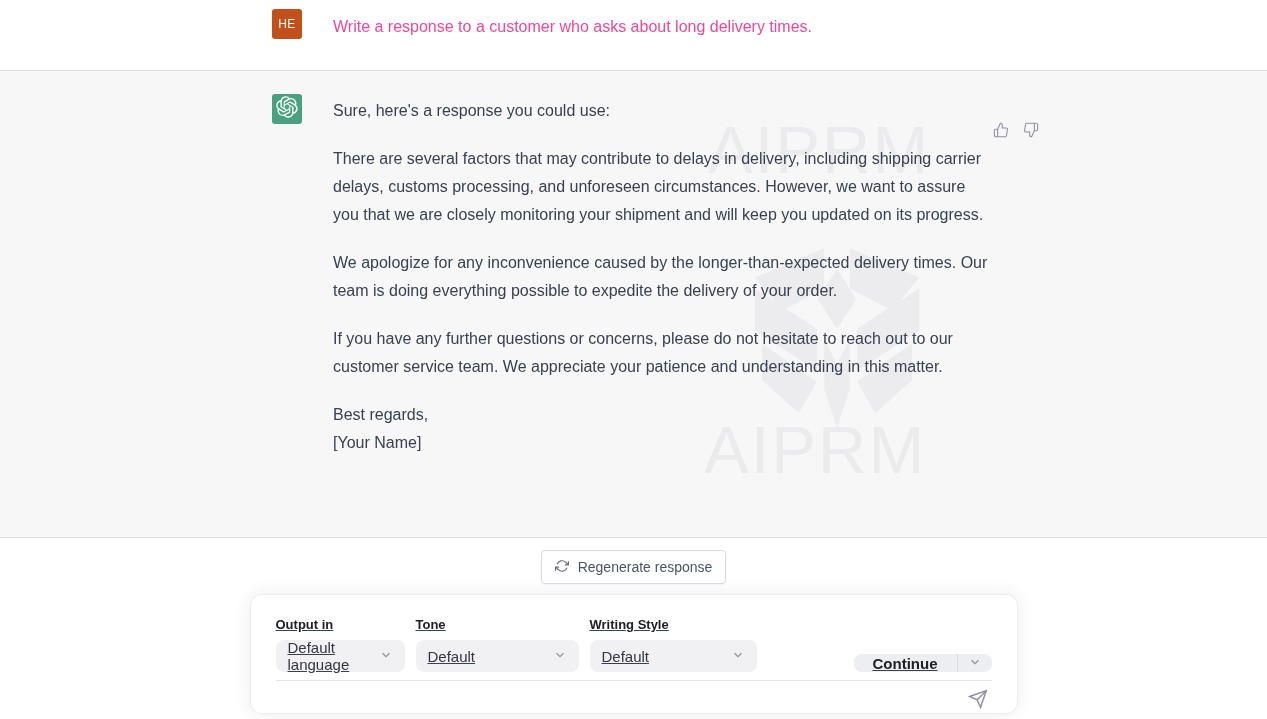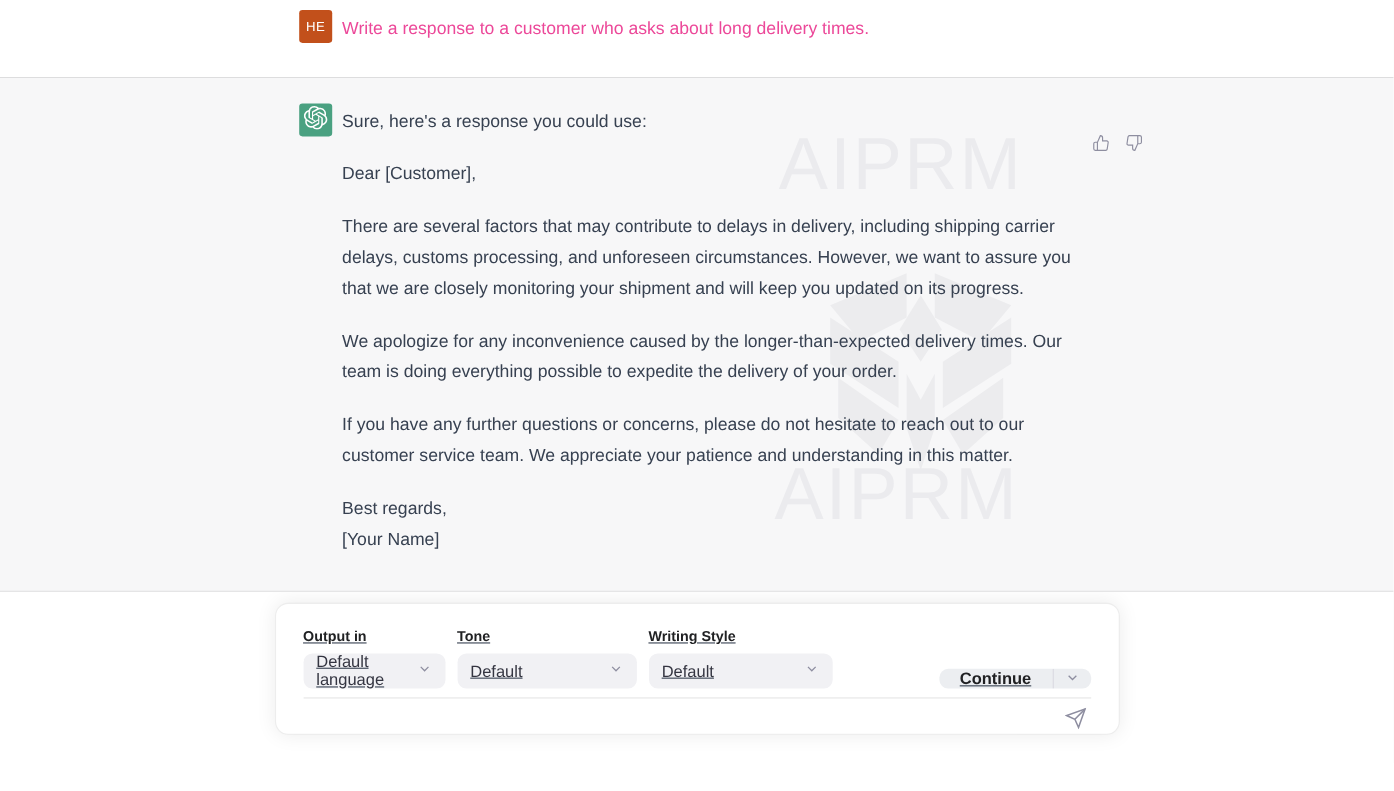--- a/index.html
+++ b/index.html
@@ -17,21 +17,21 @@
     width: 723px;
     margin: 0 auto;
     display: flex;
     align-items: flex-start;
     position: relative;
   }
   .avatar {
     width: 30px; height: 30px;
     border-radius: 3px;
     flex: 0 0 30px;
-    margin-right: 9px;
+    margin-right: 31px;
     display: flex; align-items: center; justify-content: center;
   }
   .avatar-user { background: #c2501b; color: #ffffff; font-size: 12px; letter-spacing: .5px; }
   .avatar-assistant { background: #4aa181; }
   .avatar-assistant svg { width: 22px; height: 22px; fill: #ffffff; }
 
   .user-row {
     height: 70px;
     padding-top: 9px;
     background: #ffffff;
@@ -222,21 +222,20 @@
       <div class="avatar avatar-assistant">
         <span>
           <svg viewBox="0 0 41 41" width="22" height="22" fill="#ffffff">
               <path d="M37.532 16.87a9.963 9.963 0 0 0-.856-8.184 10.078 10.078 0 0 0-10.855-4.835A9.964 9.964 0 0 0 18.306.5a10.079 10.079 0 0 0-9.614 6.977 9.967 9.967 0 0 0-6.664 4.834 10.08 10.08 0 0 0 1.24 11.817 9.965 9.965 0 0 0 .856 8.185 10.079 10.079 0 0 0 10.855 4.835 9.965 9.965 0 0 0 7.516 3.35 10.078 10.078 0 0 0 9.617-6.981 9.967 9.967 0 0 0 6.663-4.834 10.079 10.079 0 0 0-1.243-11.813ZM22.498 37.886a7.474 7.474 0 0 1-4.799-1.735c.061-.033.168-.091.237-.134l7.964-4.6a1.294 1.294 0 0 0 .655-1.134V19.054l3.366 1.944a.12.12 0 0 1 .066.092v9.299a7.505 7.505 0 0 1-7.49 7.496ZM6.392 31.006a7.471 7.471 0 0 1-.894-5.023c.06.036.162.099.237.141l7.964 4.6a1.297 1.297 0 0 0 1.308 0l9.724-5.614v3.888a.12.12 0 0 1-.048.103l-8.051 4.649a7.504 7.504 0 0 1-10.24-2.744ZM4.297 13.62A7.469 7.469 0 0 1 8.2 10.333c0 .068-.004.19-.004.274v9.201a1.294 1.294 0 0 0 .654 1.132l9.723 5.614-3.366 1.944a.12.12 0 0 1-.114.01L7.04 23.856a7.504 7.504 0 0 1-2.743-10.237Zm27.658 6.437-9.724-5.615 3.367-1.943a.121.121 0 0 1 .113-.01l8.052 4.648a7.498 7.498 0 0 1-1.158 13.528v-9.476a1.293 1.293 0 0 0-.65-1.132Zm3.35-5.043c-.059-.037-.162-.099-.236-.141l-7.965-4.6a1.298 1.298 0 0 0-1.308 0l-9.723 5.614v-3.888a.12.12 0 0 1 .048-.103l8.05-4.645a7.497 7.497 0 0 1 11.135 7.763Zm-21.063 6.929-3.367-1.944a.12.12 0 0 1-.065-.092v-9.299a7.497 7.497 0 0 1 12.293-5.756 6.94 6.94 0 0 0-.236.134l-7.965 4.6a1.294 1.294 0 0 0-.654 1.132l-.006 11.225Zm1.829-3.943 4.33-2.501 4.332 2.5v5l-4.331 2.5-4.331-2.5Z"></path>
             </svg>
         </span>
       </div>
 
       <div class="assistant-text">
         <p>Sure, here's a response you could use:</p>
-        <p>Dear [Customer],</p>
         <p>There are several factors that may contribute to delays in delivery, including shipping carrier delays, customs processing, and unforeseen circumstances. However, we want to assure you that we are closely monitoring your shipment and will keep you updated on its progress.</p>
         <p>We apologize for any inconvenience caused by the longer-than-expected delivery times. Our team is doing everything possible to expedite the delivery of your order.</p>
         <p>If you have any further questions or concerns, please do not hesitate to reach out to our customer service team. We appreciate your patience and understanding in this matter.</p>
         <p class="sig">Best regards,</p>
         <p class="sig">[Your Name]</p>
       </div>
 
       <div class="feedback">
         <button class="fb-btn" aria-label="Good response">
           <svg viewBox="0 0 24 24">
@@ -245,20 +244,32 @@
         </button>
         <button class="fb-btn" aria-label="Bad response">
           <svg viewBox="0 0 24 24">
               <path d="M10 15v4a3 3 0 0 0 3 3l4-9V2H5.72a2 2 0 0 0-2 1.7l-1.38 9a2 2 0 0 0 2 2.3zm7-13h2.67A2.31 2.31 0 0 1 22 4v7a2.31 2.31 0 0 1-2.33 2H17"></path>
             </svg>
         </button>
       </div>
     </div>
   </div>
 
+  <div class="regen-wrap">
+    <button class="regen-btn">
+      <span>
+        <svg viewBox="0 0 24 24">
+            <polyline points="23 4 23 10 17 10"></polyline>
+            <polyline points="1 20 1 14 7 14"></polyline>
+            <path d="M3.51 9a9 9 0 0 1 14.85-3.36L23 10M1 14l4.64 4.36A9 9 0 0 0 20.49 15"></path>
+          </svg>
+      </span>
+      <span>Regenerate response</span>
+    </button>
+  </div>
 
   <div class="aiprm-panel">
     <div class="controls-row">
 
       <div class="field">
         <span class="field-label">Output in</span>
         <div class="select-box w-lang">
           <span>Default language</span>
           <span>
             <svg viewBox="0 0 24 24">

